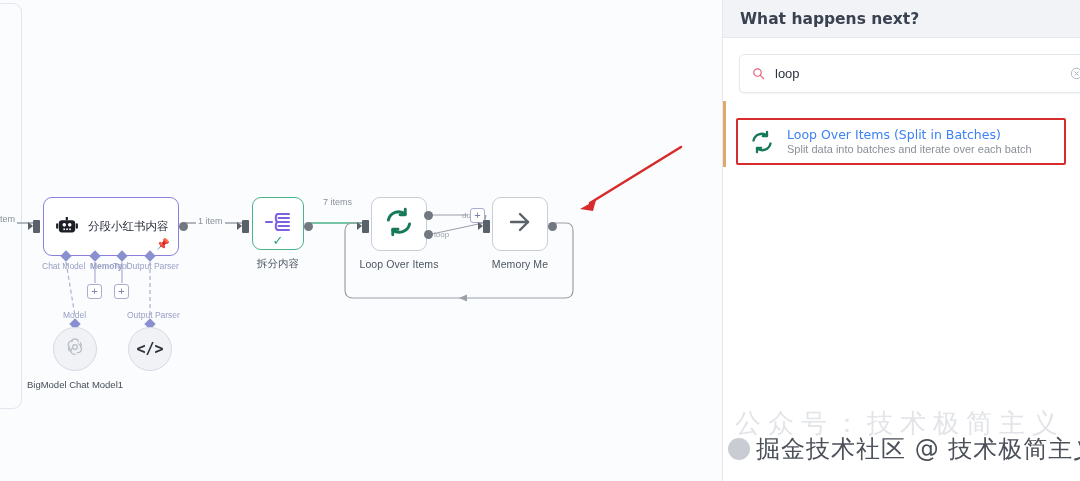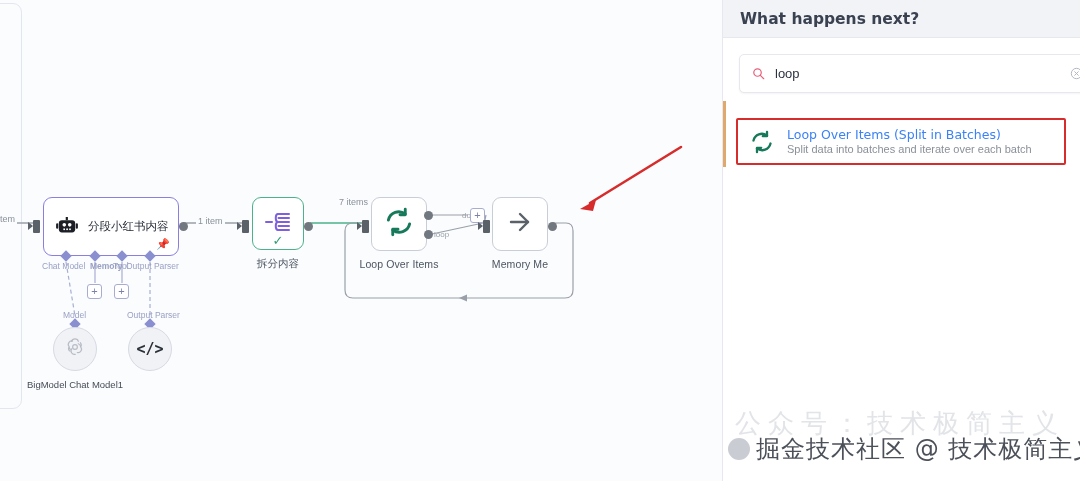--- a/index.html
+++ b/index.html
@@ -312,21 +312,21 @@
       <path d="M 150 262 L 150 316" stroke="#a9aed3" stroke-width="1.2" fill="none" stroke-dasharray="4 3"></path>
 
       <g>
         <path d="M 681 147 L 590 203" stroke="#d62c2c" stroke-width="2.6" fill="none" stroke-linecap="round"></path>
         <path d="M 580 209 L 596 200 L 593 211 Z" fill="#d62c2c"></path>
       </g>
     </svg>
 
     <span class="edge-label" style="left:-4px; top:214px;">item</span>
     <span class="edge-label" style="left:196px; top:216px;">1 item</span>
-    <span class="edge-label" style="left:321px; top:197px;margin-left:16px;">7 items</span>
+    <span class="edge-label" style="left:321px; top:197px;">7 items</span>
 
     <div id="node-agent" class="node">
       <span style="display:flex;align-items:center;">
         <svg width="22" height="20" viewBox="0 0 24 22">
           <rect x="10.6" y="0" width="2.4" height="3.6" fill="#1c1f26"></rect>
           <rect x="3" y="3.6" width="18" height="13.4" rx="3.4" fill="#1c1f26"></rect>
           <circle cx="9" cy="8.6" r="2" fill="#fff"></circle>
           <circle cx="15" cy="8.6" r="2" fill="#fff"></circle>
           <rect x="8" y="12.6" width="1.8" height="1.8" fill="#fff"></rect>
           <rect x="11.2" y="12.6" width="1.8" height="1.8" fill="#fff"></rect>

